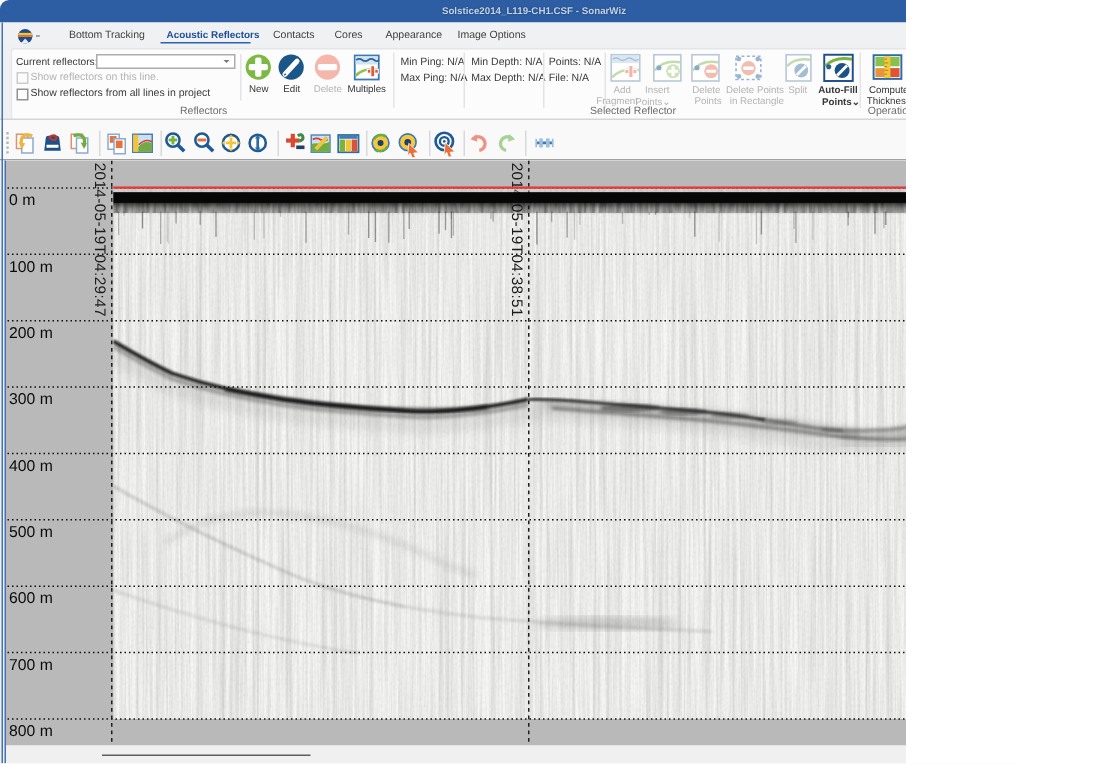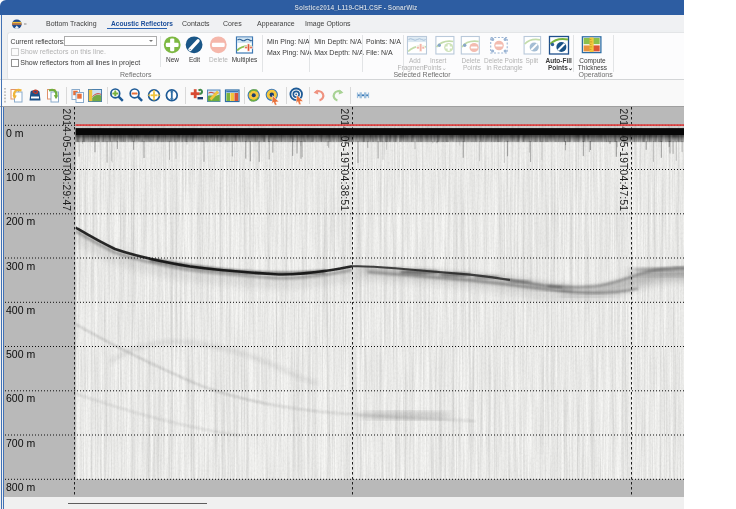--- a/index.html
+++ b/index.html
@@ -1,17 +1,17 @@
 <!DOCTYPE html>
 <html><head>
 <meta charset="utf-8">
 <style>
   html,body{margin:0;padding:0;background:#fff;}
   body{font-family:"Liberation Sans", sans-serif;}
-  #app{position:relative;width:684px;height:509px;background:#fff;overflow:hidden;}
+  #app{position:relative;width:604px;height:509px;background:#fff;overflow:hidden;}
   .abs{position:absolute;}
   #titlebar{left:0;top:0;width:736px;height:15px;background:#2d5da2;border-radius:6px 6px 0 0;}
   #titletext{left:0;top:4px;width:712px;text-align:center;font-size:6.5px;font-weight:bold;color:#c3d2e6;text-shadow:0 0 1px #1a3a66;}
   #minbtn{left:713px;top:7px;width:7px;height:1.5px;background:#c9d6e8;}
   #tabrow{left:0;top:15px;width:736px;height:15px;background:#f0f1f3;}
   .tab{top:20px;font-size:7px;color:#3f3f3f;white-space:nowrap;}
   #tab-active{color:#1c4e9a;font-weight:bold;}
   #tabunderline{left:107px;top:27.6px;width:60px;height:1.4px;background:#2a62b2;}
   #ribbonbg{left:0;top:30px;width:736px;height:50px;background:#eef0f2;}
   #ribbonpanel{left:7px;top:31.5px;width:729px;height:47px;background:#fcfcfd;border-top:1px solid #e3e5e7;border-left:1px solid #e3e5e7;border-radius:3px 0 0 3px;}

